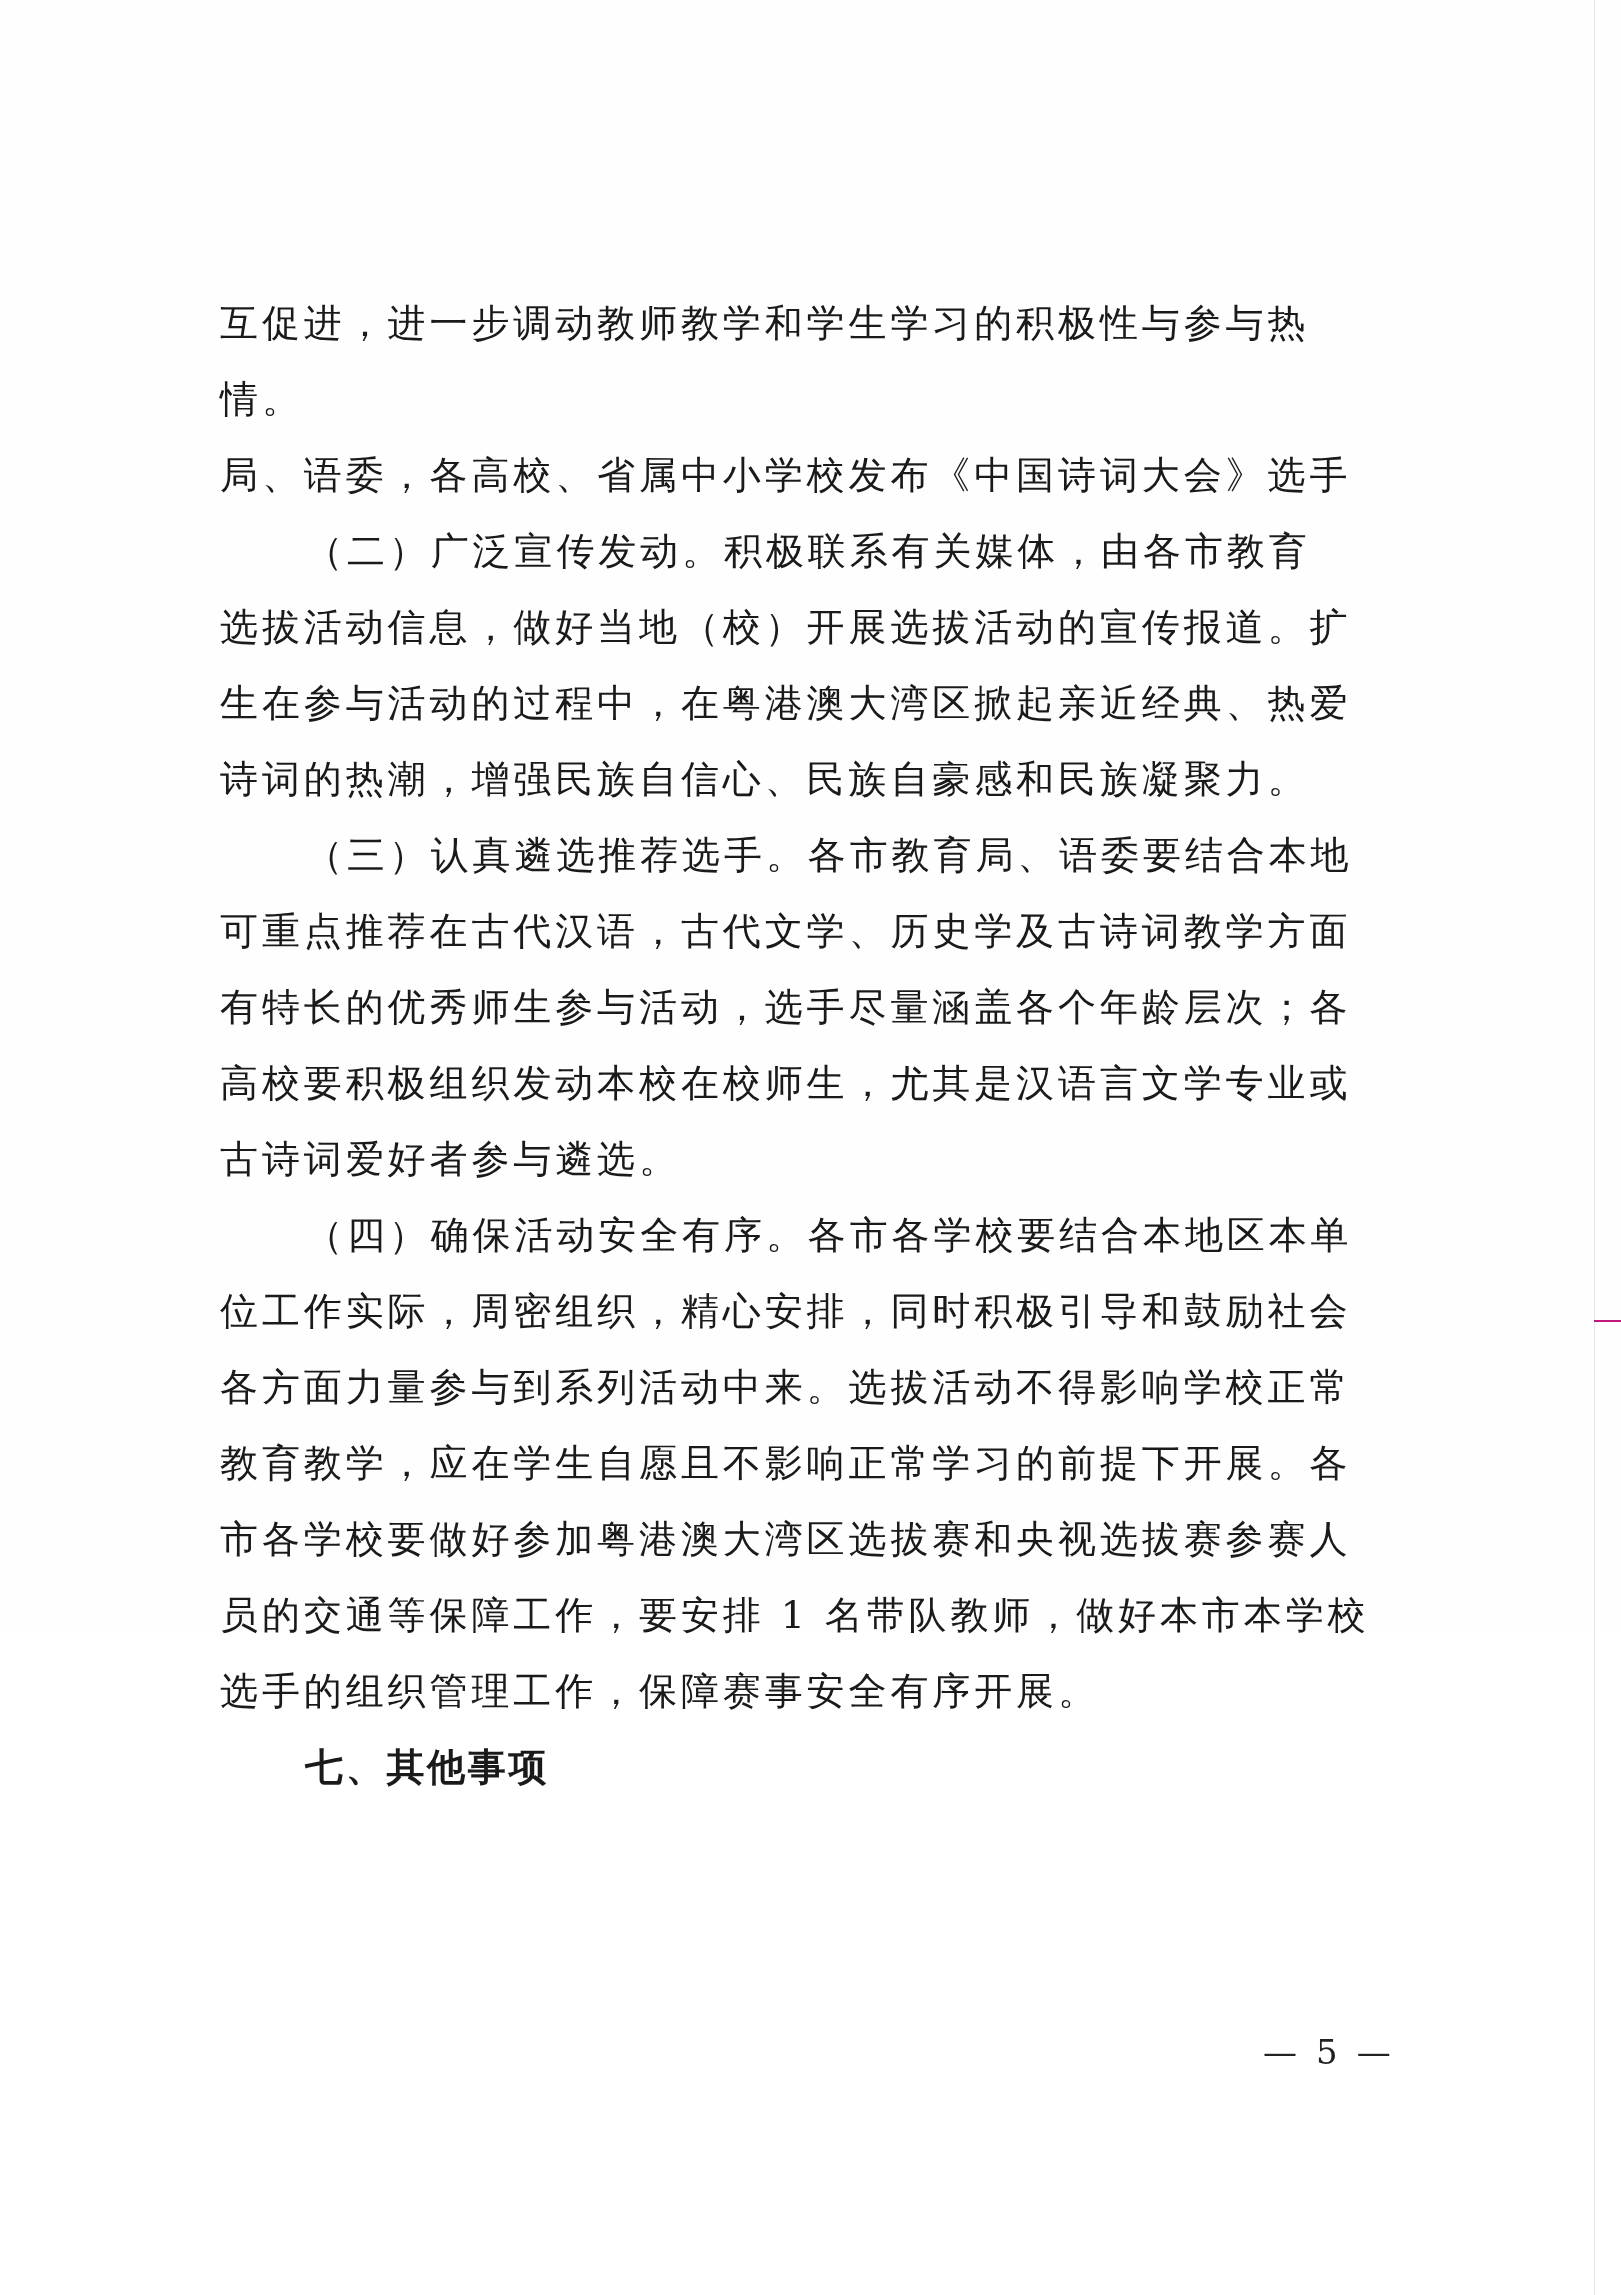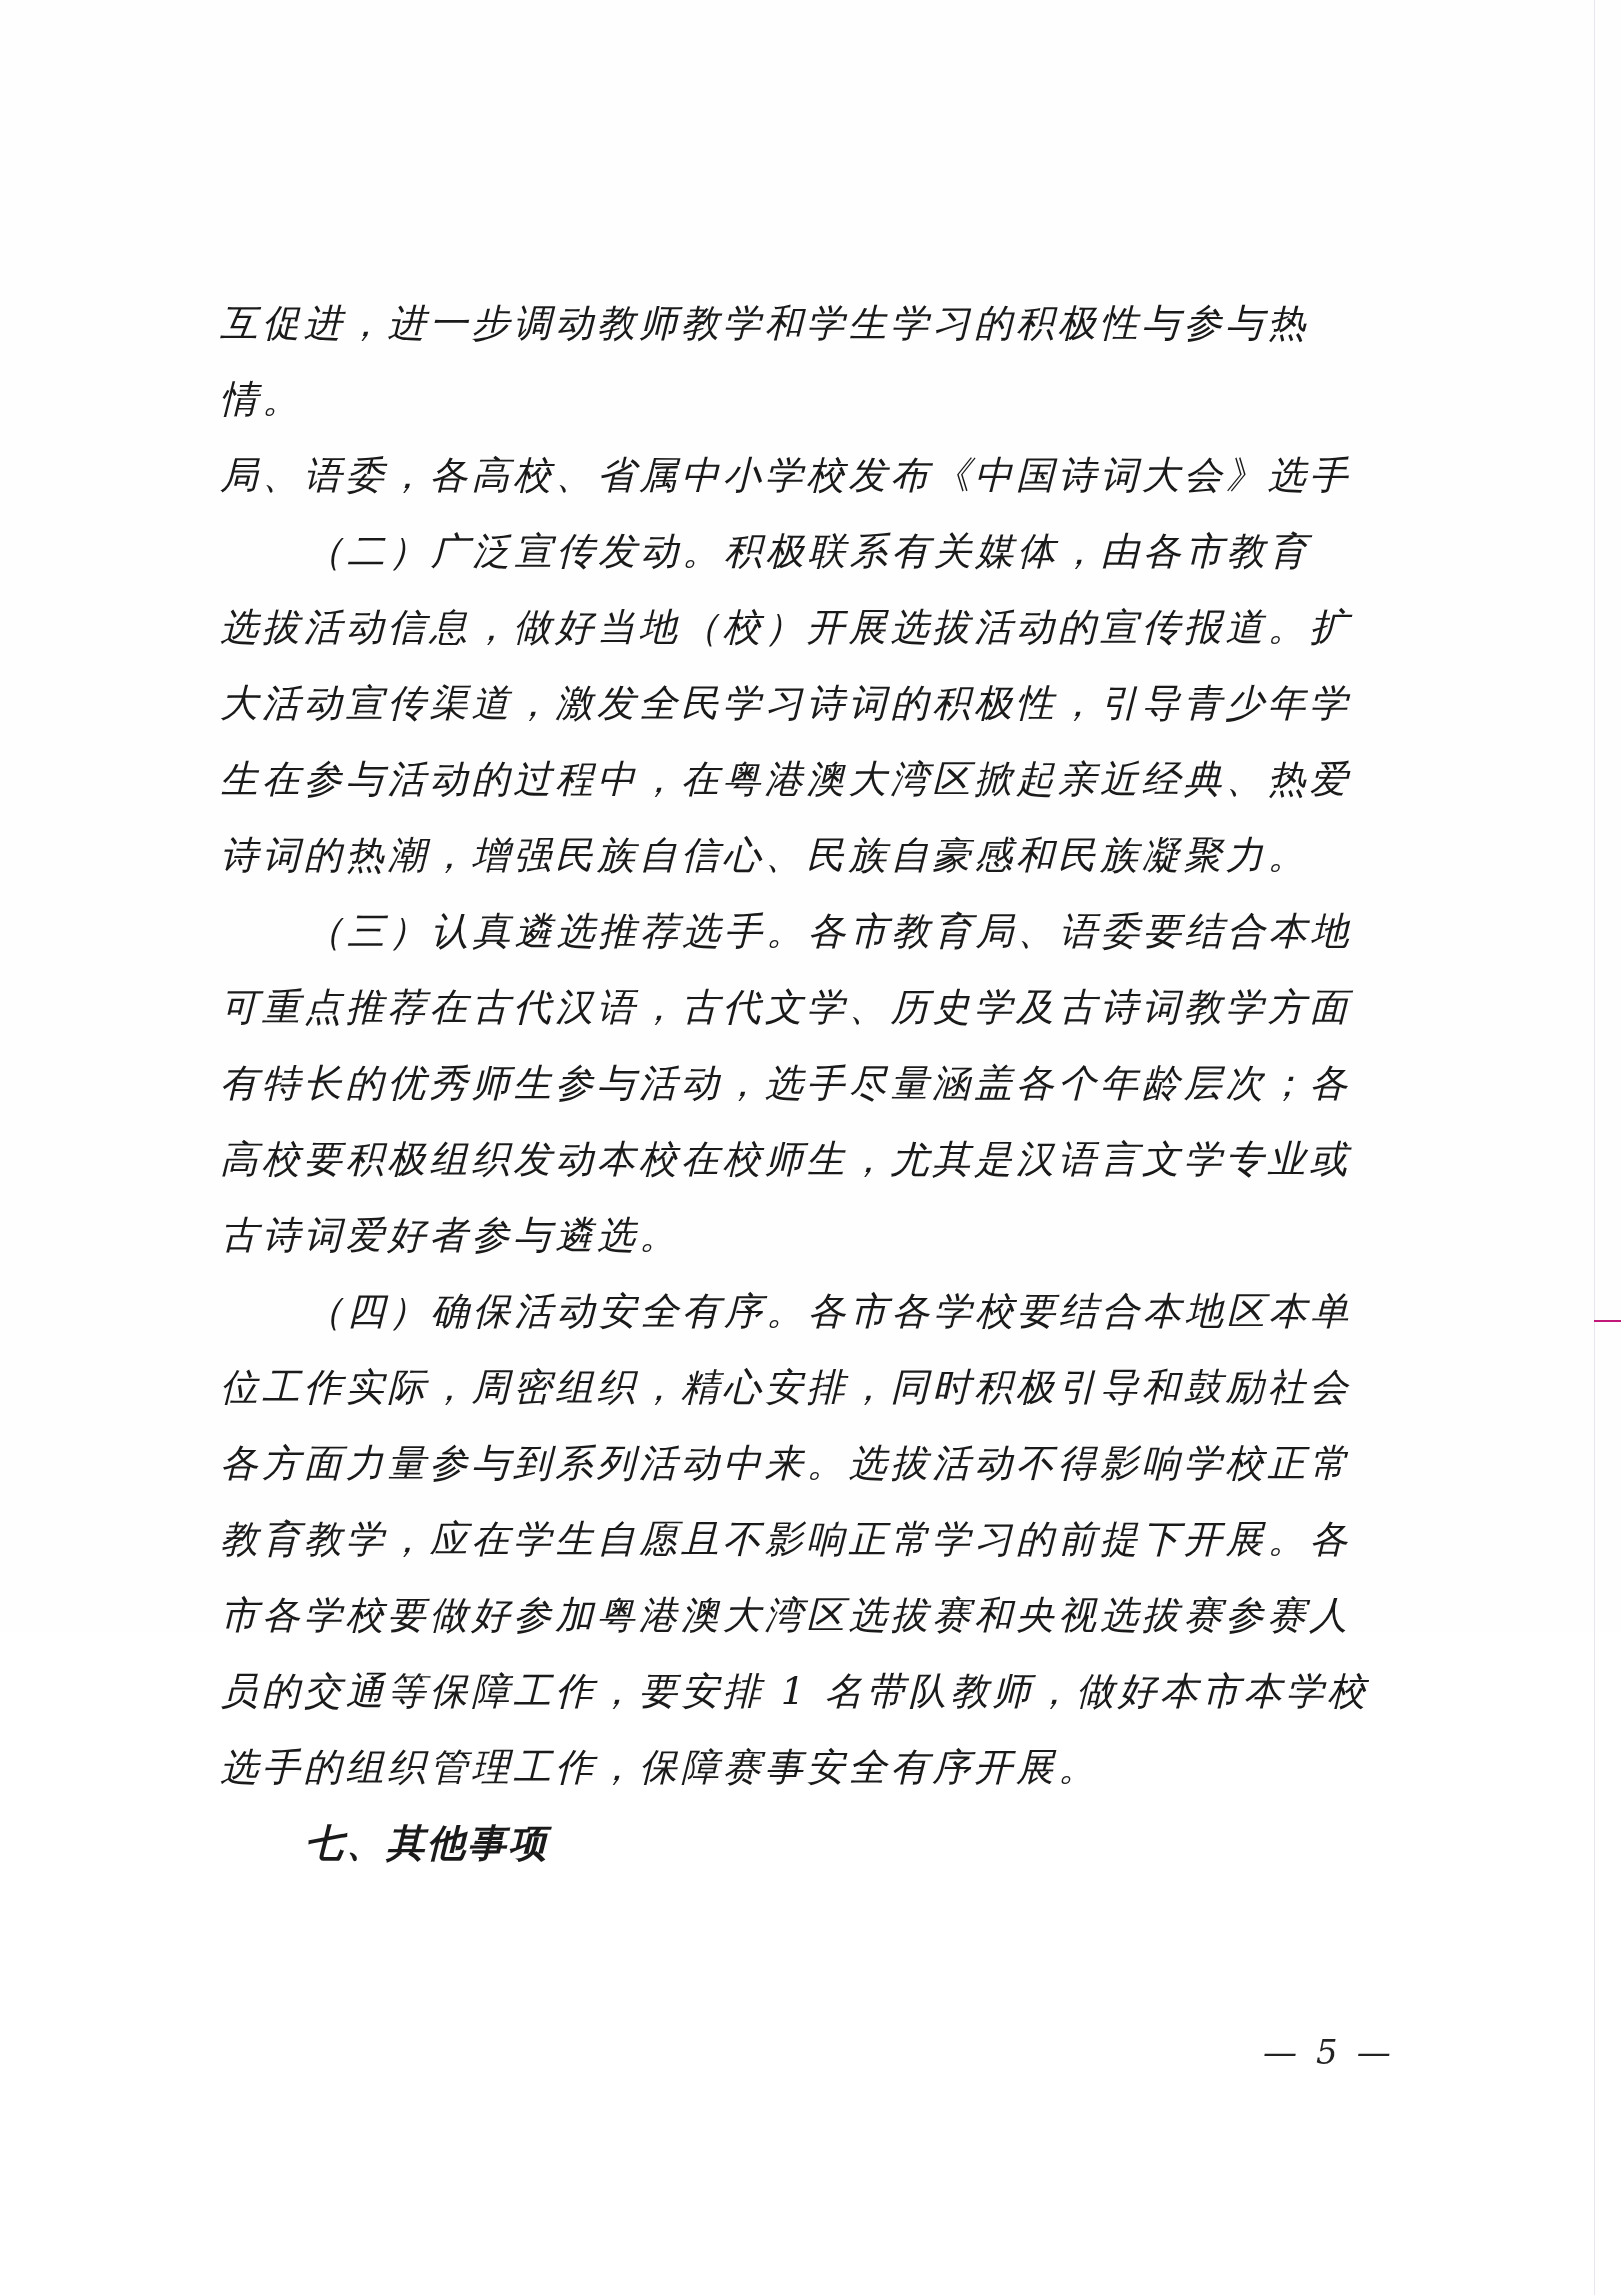--- a/index.html
+++ b/index.html
@@ -15,21 +15,20 @@
       font-family: "DejaVu Serif", "Liberation Serif", serif;
       color: #1a1a1a;
     }
     .page {
       position: absolute;
       left: 0;
       top: 0;
       width: 1622px;
       height: 1632px;
       background: #fefefe;
-      font-style: italic;
     }
     .right-edge-line {
       position: absolute;
       left: 1594px;
       top: 0;
       width: 1.4px;
       height: 2295px;
       background: #e6e6ee;
     }
     .binding-mark {
@@ -80,21 +79,20 @@
   <div class="right-edge-line"></div>
   <div class="binding-mark"></div>
 
   <div class="body-text">
     <span class="line">互促进，进一步调动教师教学和学生学习的积极性与参与热</span>
     <span class="line">情。</span>
 
     <span class="line">局、语委，各高校、省属中小学校发布《中国诗词大会》选手</span>
     <span class="line indent">（二）广泛宣传发动。积极联系有关媒体，由各市教育</span>
     <span class="line">选拔活动信息，做好当地（校）开展选拔活动的宣传报道。扩</span>
-    <span class="line">大活动宣传渠道，激发全民学习诗词的积极性，引导青少年学</span>
     <span class="line">生在参与活动的过程中，在粤港澳大湾区掀起亲近经典、热爱</span>
     <span class="line">诗词的热潮，增强民族自信心、民族自豪感和民族凝聚力。</span>
 
     <span class="line indent">（三）认真遴选推荐选手。各市教育局、语委要结合本地</span>
     <span class="line">可重点推荐在古代汉语，古代文学、历史学及古诗词教学方面</span>
     <span class="line">有特长的优秀师生参与活动，选手尽量涵盖各个年龄层次；各</span>
     <span class="line">高校要积极组织发动本校在校师生，尤其是汉语言文学专业或</span>
     <span class="line">古诗词爱好者参与遴选。</span>
 
     <span class="line indent">（四）确保活动安全有序。各市各学校要结合本地区本单</span>

